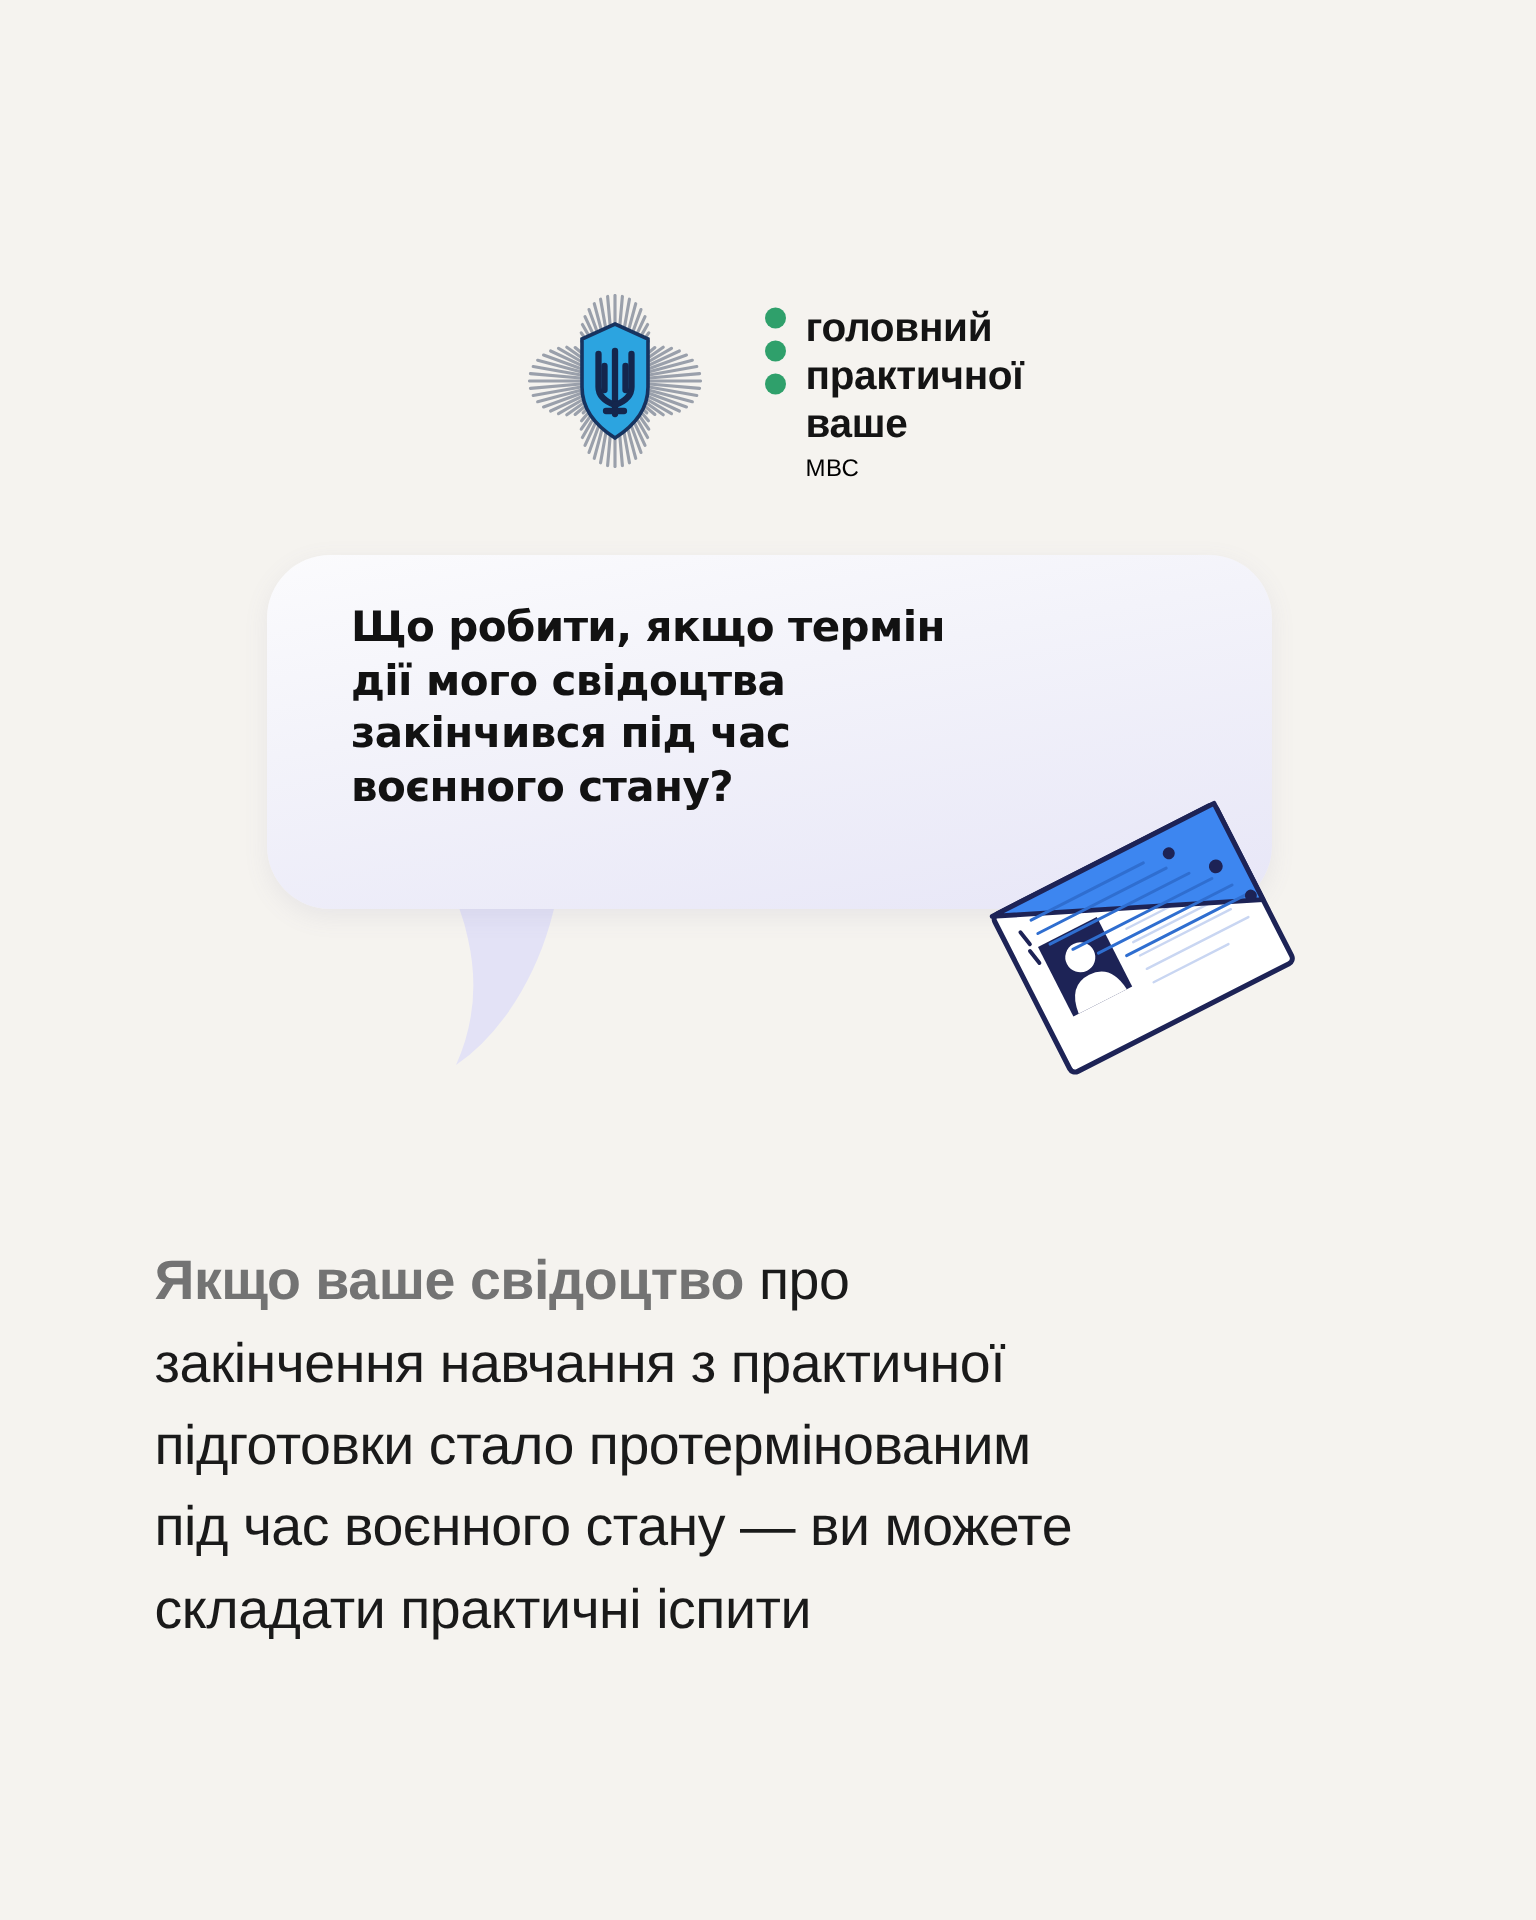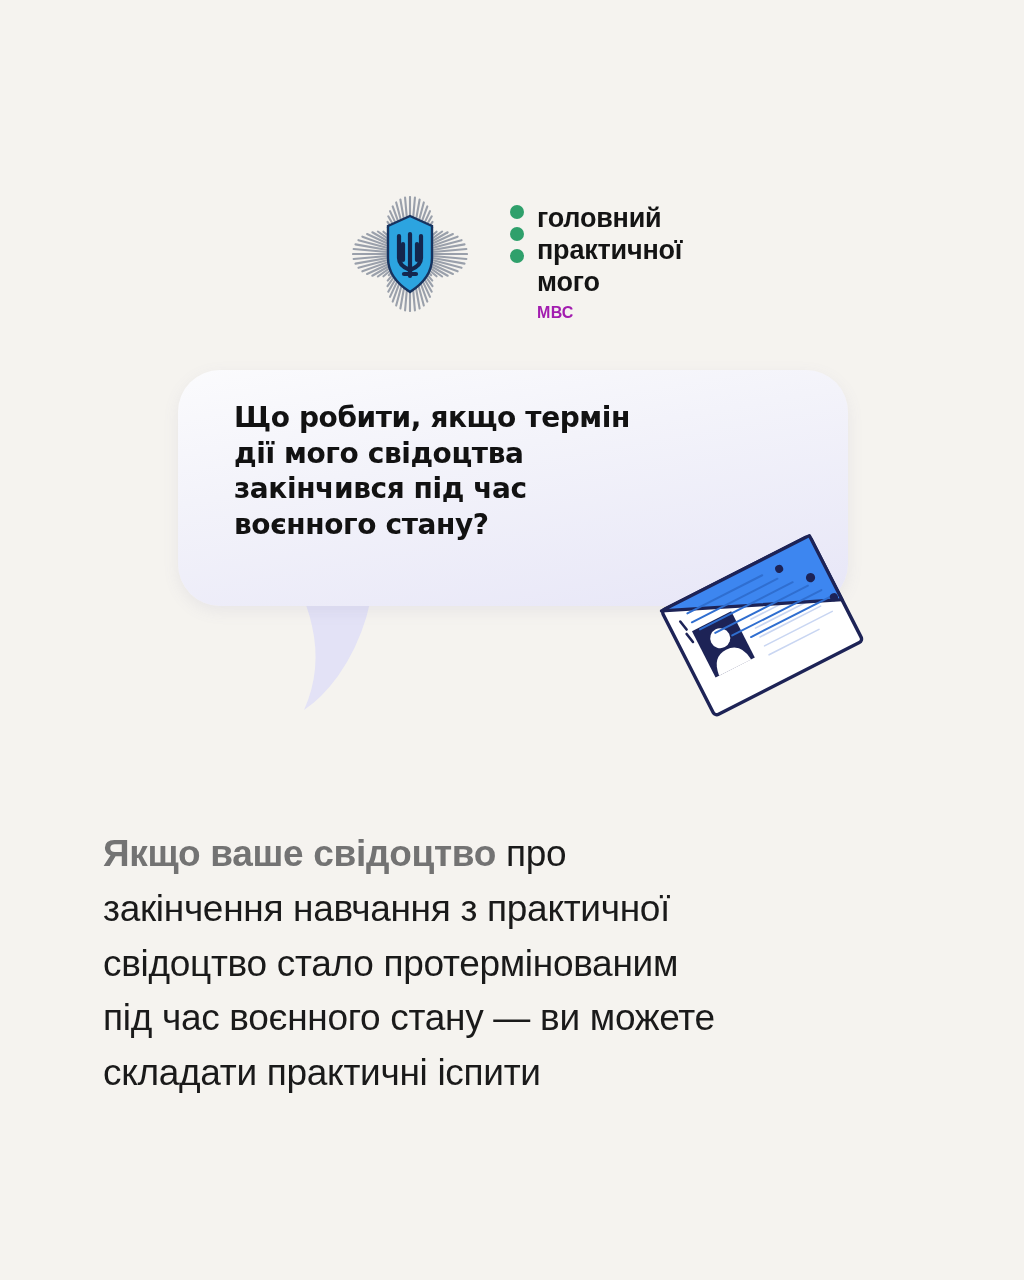--- a/index.html
+++ b/index.html
@@ -67,22 +67,22 @@
   .wm-line {
     font-size: 27px;
     font-weight: 700;
     line-height: 1.19;
     color: #141414;
     letter-spacing: -0.2px;
     white-space: nowrap;
   }
   .wm-sub {
     font-size: 16px;
-    font-weight: 700;
-    color: #a21caf;
+    font-weight: 400;
+    color: #000000;
     line-height: 1.2;
     margin-top: 5px;
     letter-spacing: 0.3px;
   }
 
   
   .bubble-wrap {
     position: absolute;
     left: 178px;
     top: 370px;
@@ -250,21 +250,21 @@
 
     <div class="wordmark">
       <div class="dots">
         <span class="dot"></span>
         <span class="dot"></span>
         <span class="dot"></span>
       </div>
       <div class="wm-text">
         <div class="wm-line">головний</div>
         <div class="wm-line">практичної</div>
-        <div class="wm-line">мого</div>
+        <div class="wm-line">ваше</div>
         <div class="wm-sub">МВС</div>
       </div>
     </div>
   </div>
 
   <div class="bubble-wrap">
 
     <div class="bubble-tail">
       <svg width="200" height="200" viewBox="0 0 200 200" xmlns="http://www.w3.org/2000/svg" aria-hidden="true">
         <path d="M0 0 L112 0 L112 16 Q112 92 74 146 Q58 168 40 180 Q58 140 48 96 Q40 56 10 30 Q2 22 0 12 Z" fill="#e3e2f6"></path>
@@ -318,17 +318,17 @@
         <g stroke="#1d2356" stroke-width="2.6" stroke-linecap="round">
           <line x1="56" y1="62" x2="58" y2="72"></line>
           <line x1="56" y1="76" x2="58" y2="86"></line>
         </g>
       </g>
     </svg>
   </div>
 
   <p class="body-copy"><span class="accent">Якщо ваше свідоцтво</span><span> про
 закінчення навчання з практичної
-свідоцтво стало протермінованим
+підготовки стало протермінованим
 під час воєнного стану — ви можете
 складати практичні іспити</span></p>
 
 </div>
 
 </body></html>

